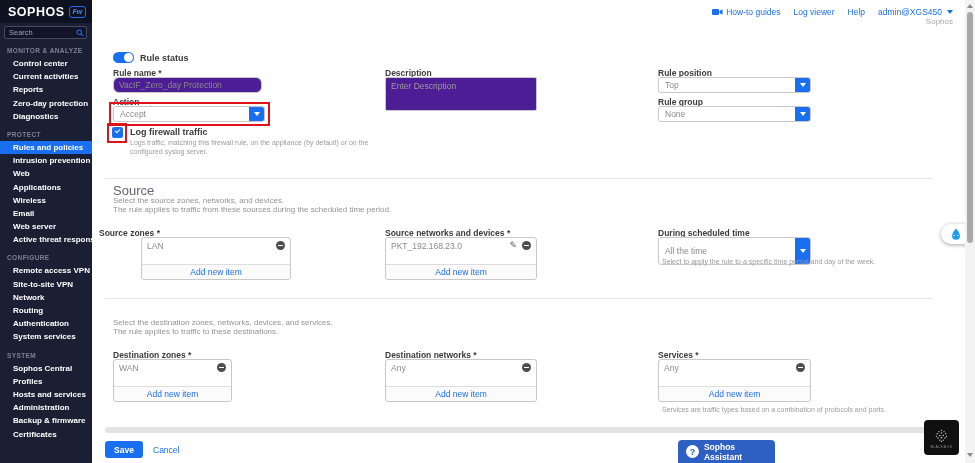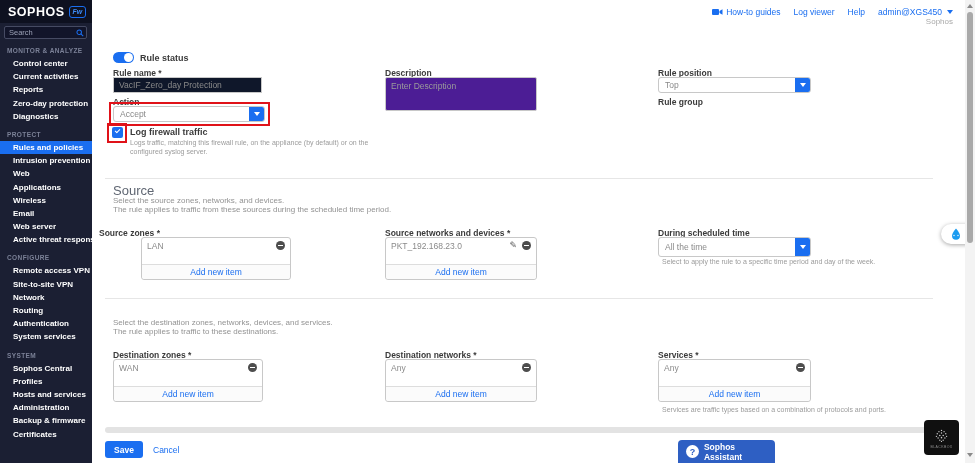--- a/index.html
+++ b/index.html
@@ -26,21 +26,21 @@
 
   
   .page-title{position:absolute;left:102px;top:6px;font-size:15px;color:#4a4a4a;}
   .header-links{position:absolute;top:7px;right:22px;display:flex;align-items:center;gap:13px;font-size:8.5px;color:var(--accent);}
   .hlink{display:flex;align-items:center;gap:3px;cursor:pointer;}
   .caret{width:0;height:0;border-left:3px solid transparent;border-right:3px solid transparent;border-top:4px solid var(--accent);margin-left:2px;}
   .header-sub{position:absolute;top:17px;right:22px;font-size:8px;color:#a9a9a9;}
 
   
   .lbl{position:absolute;font-size:8.5px;font-weight:bold;color:var(--lbl);white-space:nowrap;}
-  .text-input{position:absolute;border:1px solid var(--field-border);border-radius:0;font-size:8.5px;color:var(--val);padding:0 5px;background:#0f172a;outline:none;}
+  .text-input{position:absolute;border:1px solid var(--field-border);border-radius:6px;font-size:8.5px;color:var(--val);padding:0 5px;background:#4c1d95;outline:none;}
   .textarea{position:absolute;border:1px solid var(--field-border);border-radius:2px;font-size:8.5px;color:var(--val);padding:3px 5px;background:#4c1d95;outline:none;resize:none;}
   .textarea::placeholder,.text-input::placeholder{color:#9b9b9b;}
   .select{position:absolute;border:1px solid var(--field-border);border-radius:3px;background:#fff;display:flex;align-items:stretch;cursor:pointer;}
   .select .txt{flex:1;font-size:8.5px;color:var(--val);padding-left:6px;display:flex;align-items:center;}
   .select .btn{width:15px;background:var(--accent);border-radius:0 2px 2px 0;display:flex;align-items:center;justify-content:center;}
   .tri{width:0;height:0;border-left:3.5px solid transparent;border-right:3.5px solid transparent;border-top:4.5px solid #fff;}
   .help{position:absolute;font-size:7px;color:#9b9b9b;line-height:9px;}
   .divider{position:absolute;left:105px;width:828px;height:1px;background:#e6e6e6;}
   .sec-title{position:absolute;font-size:13px;color:#5f6672;}
   .sec-desc{position:absolute;font-size:8px;color:#939393;white-space:nowrap;}
@@ -182,20 +182,26 @@
   <div class="lbl" style="left:113px;top:97px;">Action</div>
   <div class="select" style="left:113px;top:106px;width:152px;height:16px;">
     <span class="txt">Accept</span>
     <span class="btn">
         <span class="tri"></span>
       </span>
   </div>
   <div class="annot" style="left:109px;top:102px;width:161px;height:24px;"></div>
 
   <div class="lbl" style="left:658px;top:97px;">Rule group</div>
+  <div class="select" style="left:658px;top:106px;width:153px;height:16px;">
+    <span class="txt">None</span>
+    <span class="btn">
+        <span class="tri"></span>
+      </span>
+  </div>
 
   <div class="checkbox">
       <span class="mark"></span>
     </div>
   <div class="annot" style="left:107px;top:122.5px;width:20px;height:20px;"></div>
   <div class="lbl" style="left:130px;top:127px;font-size:9px;">Log firewall traffic</div>
   <div class="help" style="left:130px;top:138px;width:250px;">Logs traffic, matching this firewall rule, on the appliance (by default) or on the configured syslog server.</div>
 
   <div class="divider" style="top:178px;"></div>
   <div class="sec-title" style="left:113px;top:183px;">Source</div>
@@ -217,34 +223,34 @@
     <div class="row">
       <span class="name">PKT_192.168.23.0</span>
       <span class="pencil-ic">✎</span>
       <span class="remove-ic"></span>
     </div>
     <div class="spacer"></div>
     <div class="add">Add new item</div>
   </div>
 
   <div class="lbl" style="left:658px;top:228px;">During scheduled time</div>
-  <div class="select" style="left:658px;top:237px;width:153px;height:20px;">
+  <div class="select" style="left:658px;top:237px;width:153px;height:28px;">
     <span class="txt">All the time</span>
     <span class="btn">
         <span class="tri"></span>
       </span>
   </div>
   <div class="help" style="left:662px;top:257px;width:260px;">Select to apply the rule to a specific time period and day of the week.</div>
 
   <div class="divider" style="top:298px;"></div>
   <div class="sec-desc" style="left:113px;top:318px;">Select the destination zones, networks, devices, and services.</div>
   <div class="sec-desc" style="left:113px;top:327px;">The rule applies to traffic to these destinations.</div>
 
   <div class="lbl" style="left:113px;top:350px;">Destination zones *</div>
-  <div class="itembox" style="left:113px;top:359px;width:150px;">
+  <div class="itembox" style="left:113px;top:359px;width:119px;">
     <div class="row">
       <span class="name">WAN</span>
       <span class="remove-ic"></span>
     </div>
     <div class="spacer"></div>
     <div class="add">Add new item</div>
   </div>
 
   <div class="lbl" style="left:385px;top:350px;">Destination networks *</div>
   <div class="itembox" style="left:385px;top:359px;width:152px;">

